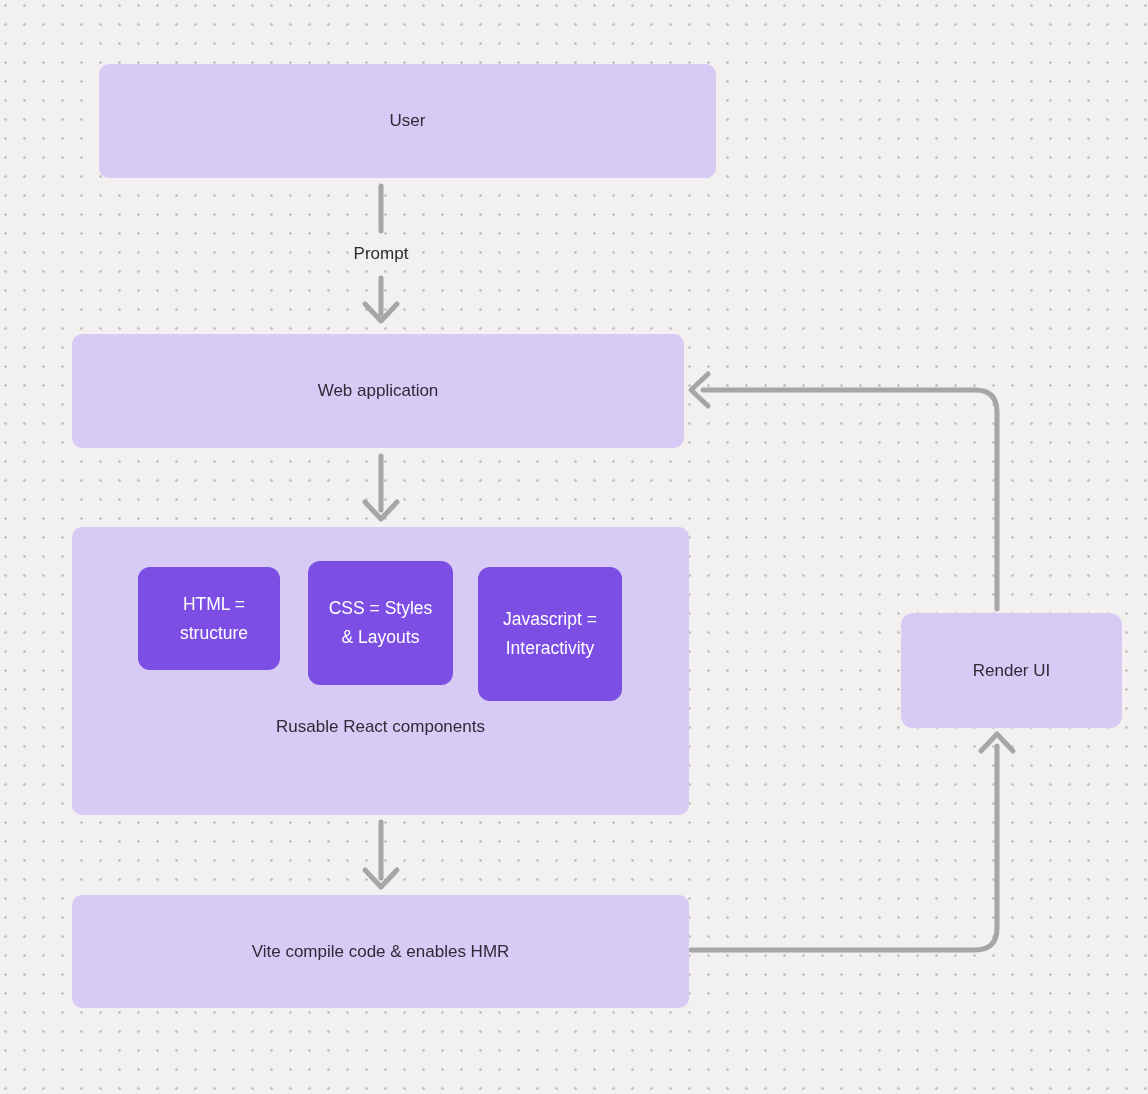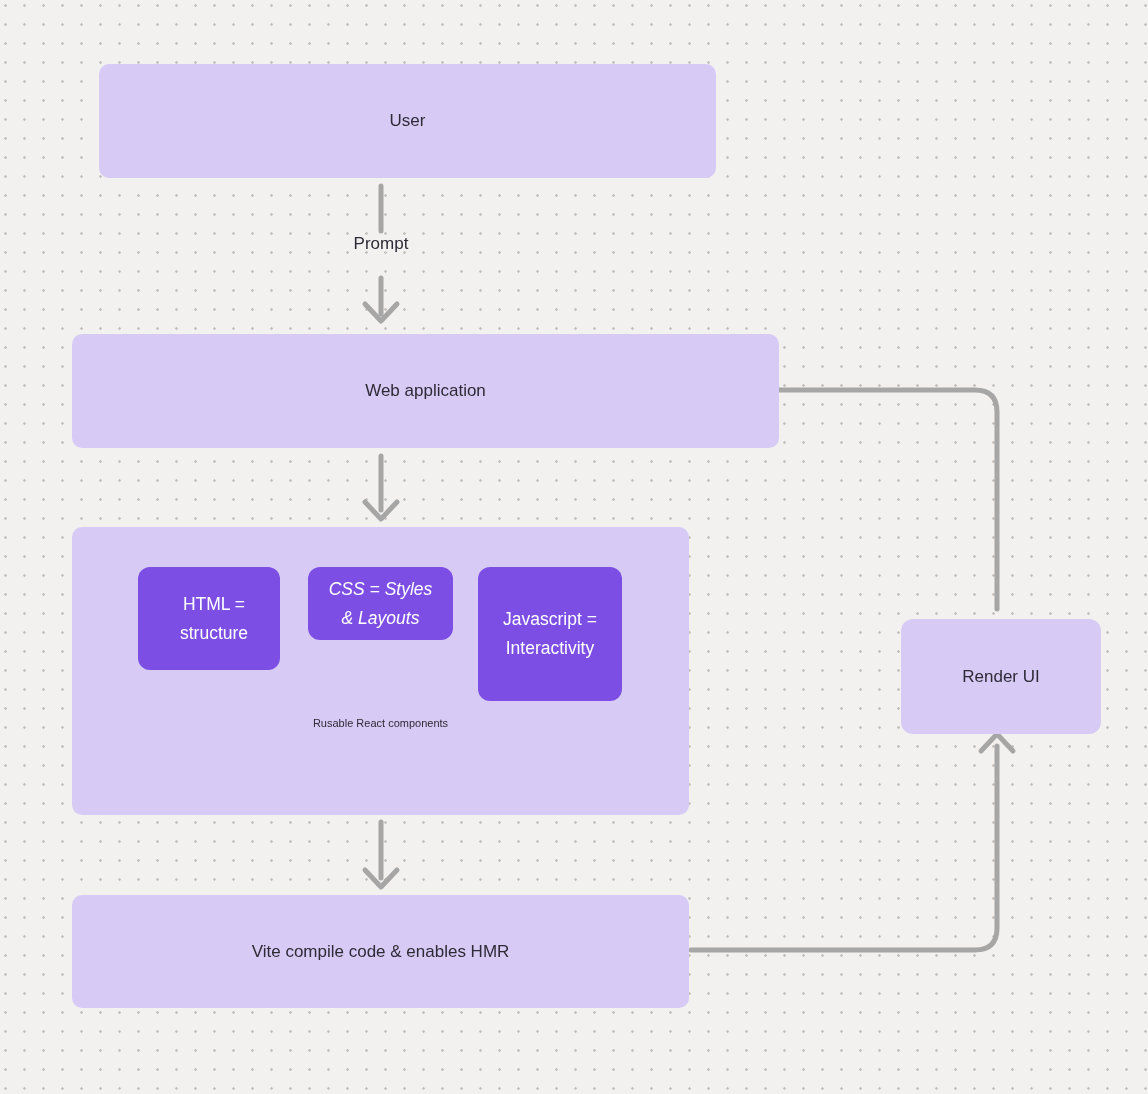--- a/index.html
+++ b/index.html
@@ -50,27 +50,27 @@
     text-align: center;
     white-space: pre-line;
     line-height: 29px;
   }
   .container-caption {
     position: absolute;
     left: 0;
     right: 0;
     top: 190px;
     text-align: center;
-    font-size: 11px;
+    font-size: 17px;
     color: var(--c-text-dark);
   }
   .edge-label {
     position: absolute;
     left: 321px;
-    top: 234px;
+    top: 244px;
     width: 120px;
     text-align: center;
     font-size: 17px;
     color: var(--c-text-dark);
   }
   svg.arrow-layer {
     position: absolute;
     left: 0;
     top: 0;
     pointer-events: none;
@@ -107,41 +107,41 @@
     <path class="arrow" d="M997 609 L997 412 Q997 390 975 390 L703 390"></path>
     <path class="arrow" d="M708 374 L691 390 L708 406"></path>
   </svg>
 
   <div class="node" style="left:72px; top:64px; width:617px; height:114px;margin-left:27px;">
     <span>User</span>
   </div>
 
   <div class="edge-label">Prompt</div>
 
-  <div class="node" style="left:72px; top:334px; width:707px; height:114px;">
+  <div class="node" style="left:72px; top:334px; width:612px; height:114px;">
     <span>Web application</span>
   </div>
 
   <div class="node" style="left:72px; top:527px; width:617px; height:288px;">
     <div class="chip" style="left:66px; top:40px; width:142px; height:103px;padding-left:10px;">
       <span>HTML =
 structure</span>
     </div>
-    <div class="chip" style="left:236px; top:40px; width:145px; height:73px;font-style:italic;">
+    <div class="chip" style="left:236px; top:34px; width:145px; height:124px;">
       <span>CSS = Styles
 &amp; Layouts</span>
     </div>
     <div class="chip" style="left:406px; top:40px; width:144px; height:134px;">
       <span>Javascript =
 Interactivity</span>
     </div>
     <div class="container-caption">Rusable React components</div>
   </div>
 
   <div class="node" style="left:72px; top:895px; width:617px; height:113px;">
     <span>Vite compile code &amp; enables HMR</span>
   </div>
 
-  <div class="node" style="left:901px; top:613px; width:200px; height:115px; border-radius:12px;margin-top:6px;">
+  <div class="node" style="left:901px; top:613px; width:221px; height:115px; border-radius:12px;">
     <span>Render UI</span>
   </div>
 
 </div>
 
 </body></html>

